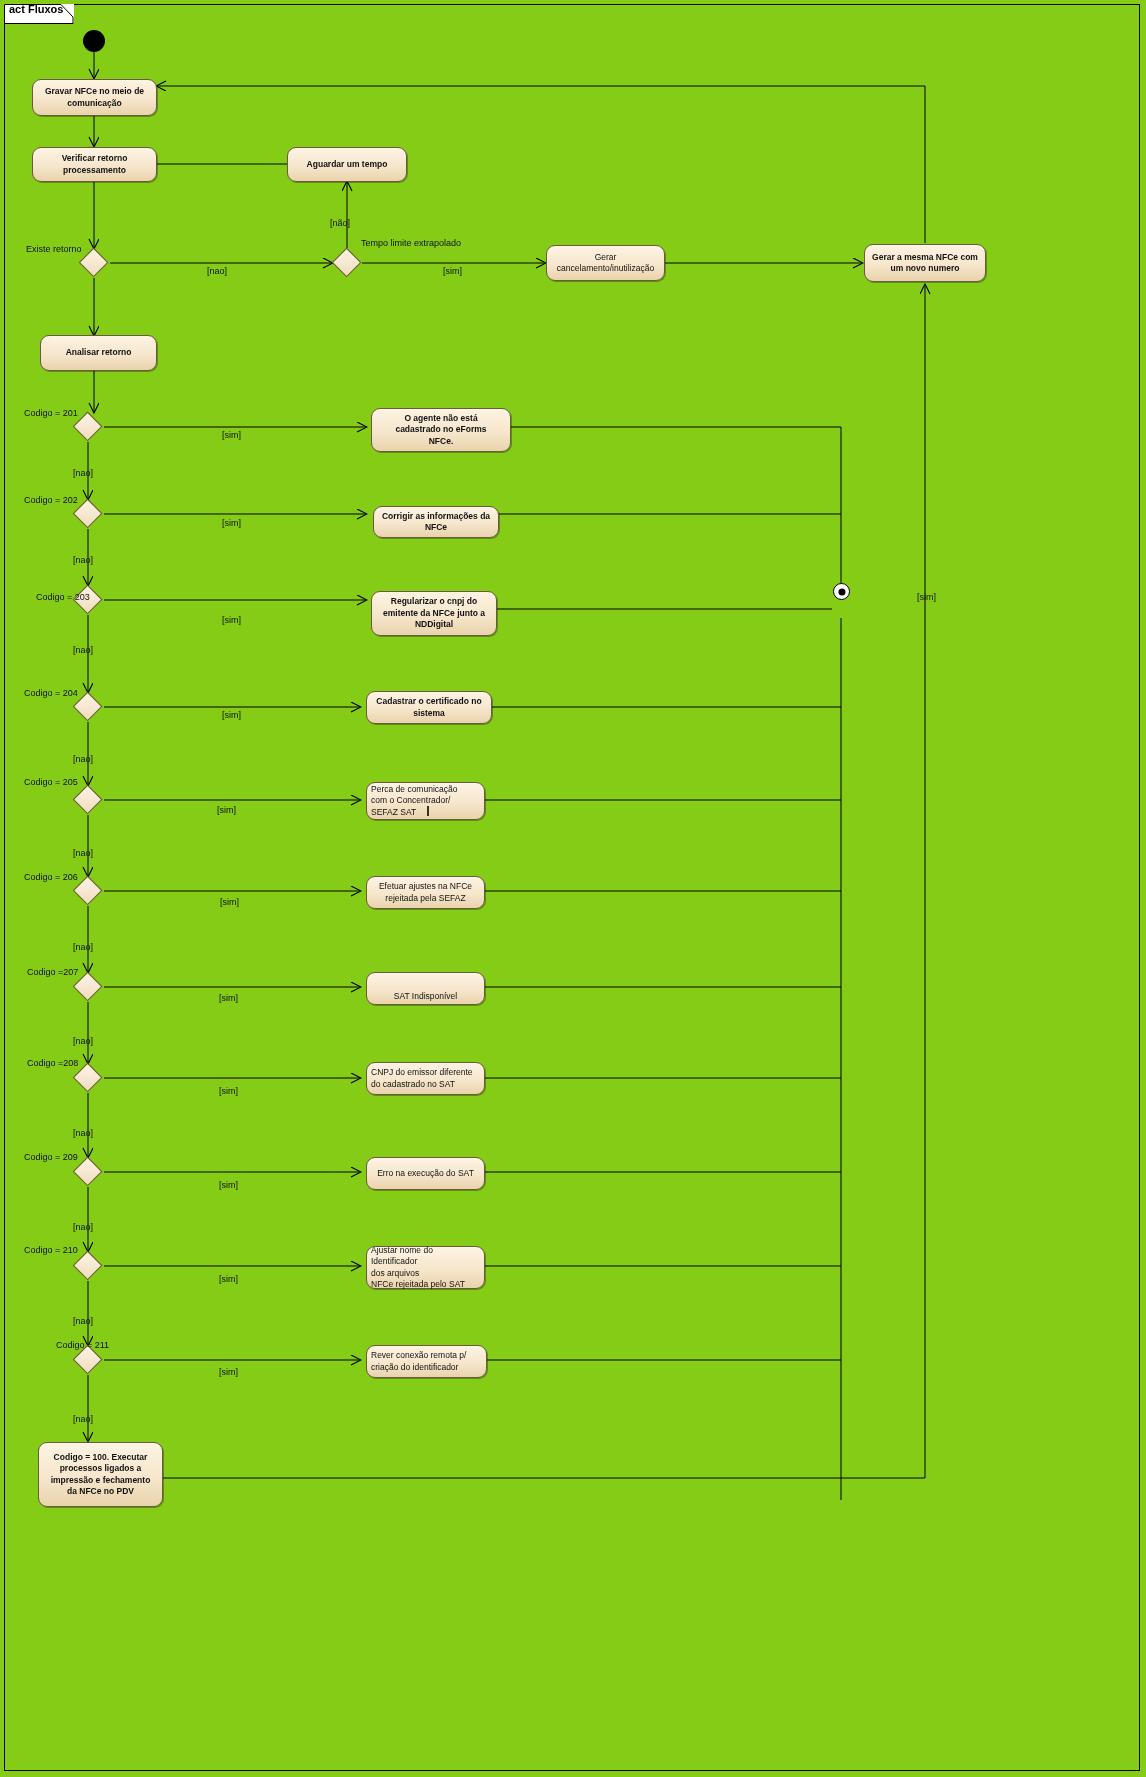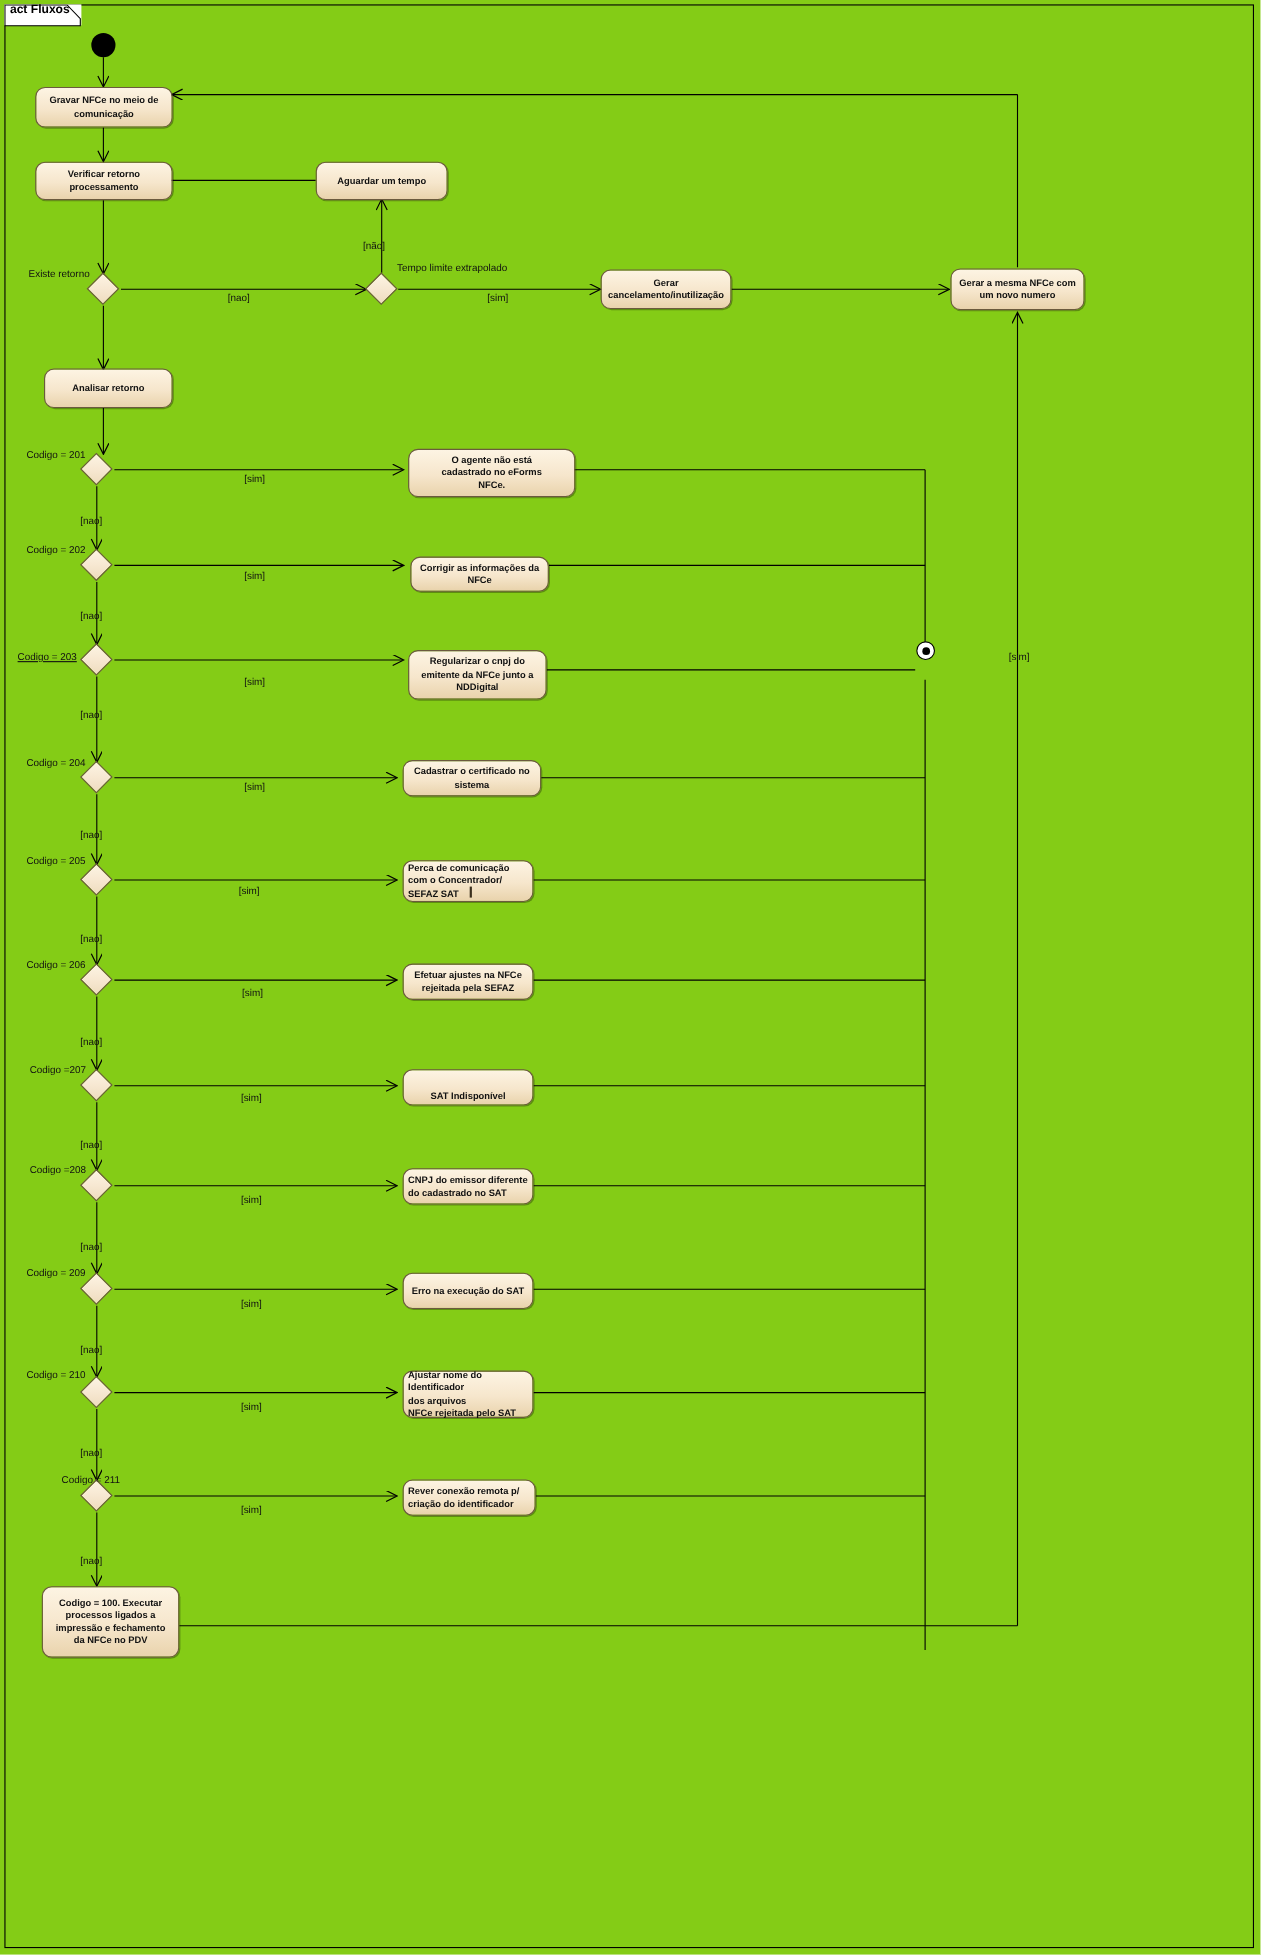--- a/index.html
+++ b/index.html
@@ -60,21 +60,21 @@
     display:block;
     width:100%;
     text-align:center;
     font-size:8.5px;
     line-height:11.5px;
     color:#111111;
     font-weight:bold;
     white-space:pre-line;
   }
   .action.left span{text-align:left;}
-  .action.normal span{font-weight:bold;}
+  .action.normal span{font-weight:normal;}
 
   .initial-node{
     position:absolute;
     width:22px;height:22px;
     border-radius:50%;
     background:#000000;
     z-index:4;
   }
   .final-node{
     position:absolute;
@@ -296,21 +296,21 @@
   <div class="decision" style="left:73px;top:1157px;">
       <div class="dia"></div>
     </div>
   <div class="decision" style="left:73px;top:1251px;">
       <div class="dia"></div>
     </div>
   <div class="decision" style="left:73px;top:1345px;">
       <div class="dia"></div>
     </div>
 
-  <div class="action" style="left:371px;top:408px;width:152px;height:44px;">
+  <div class="action" style="left:371px;top:408px;width:140px;height:44px;">
     <span>O agente não está
 cadastrado no eForms
 NFCe.</span>
   </div>
   <div class="action" style="left:373px;top:506px;width:126px;height:32px;">
     <span>Corrigir as informações da
 NFCe</span>
   </div>
   <div class="action" style="left:371px;top:591px;width:126px;height:45px;">
     <span>Regularizar o cnpj do
@@ -355,21 +355,21 @@
   <div class="lbl" style="left:26px;top:244px;">Existe retorno</div>
   <div class="lbl" style="left:349px;top:238px;padding-left:12px;">Tempo limite extrapolado</div>
 
   <div class="lbl guard" style="left:330px;top:218px;">[não]</div>
   <div class="lbl guard" style="left:207px;top:266px;">[nao]</div>
   <div class="lbl guard" style="left:443px;top:266px;">[sim]</div>
   <div class="lbl guard" style="left:917px;top:592px;">[sim]</div>
 
   <div class="lbl" style="left:24px;top:408px;">Codigo = 201</div>
   <div class="lbl" style="left:24px;top:495px;">Codigo = 202</div>
-  <div class="lbl" style="left:16px;top:592px;text-decoration:underline;">Codigo = 203</div>
+  <div class="lbl" style="left:36px;top:592px;">Codigo = 203</div>
   <div class="lbl" style="left:24px;top:688px;">Codigo = 204</div>
   <div class="lbl" style="left:24px;top:777px;">Codigo = 205</div>
   <div class="lbl" style="left:24px;top:872px;">Codigo = 206</div>
   <div class="lbl" style="left:27px;top:967px;">Codigo =207</div>
   <div class="lbl" style="left:27px;top:1058px;">Codigo =208</div>
   <div class="lbl" style="left:24px;top:1152px;">Codigo = 209</div>
   <div class="lbl" style="left:24px;top:1245px;">Codigo = 210</div>
   <div class="lbl" style="left:24px;top:1340px;margin-left:32px;">Codigo = 211</div>
 
   <div class="lbl guard" style="left:222px;top:430px;">[sim]</div>

